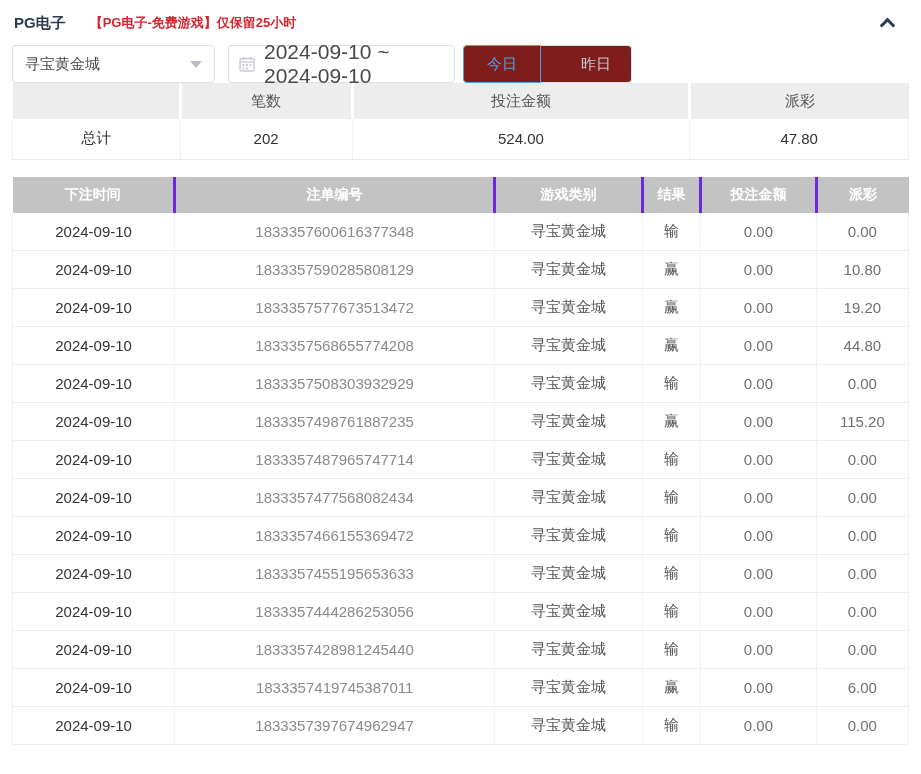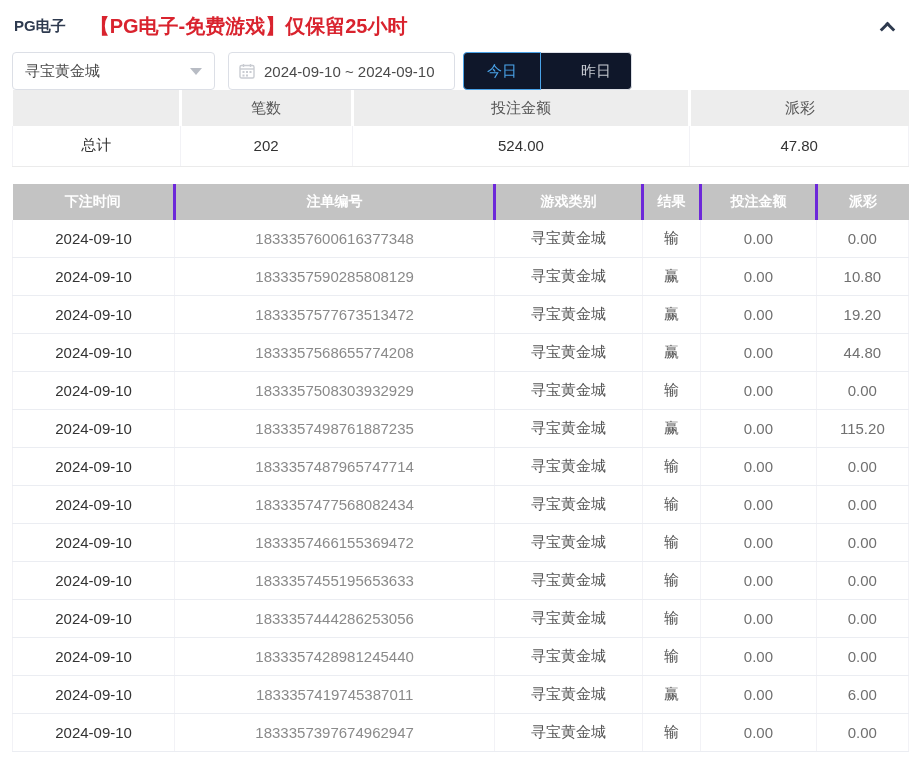--- a/index.html
+++ b/index.html
@@ -7,21 +7,21 @@
   body {
     background: #fff;
     font-family: "Liberation Sans", "DejaVu Sans", sans-serif;
     overflow: hidden;
   }
   .page { padding: 0 12px; }
 
   
   .panel-header { display: flex; align-items: center; padding: 13px 2px 0 2px; }
   .panel-title { font-size: 15px; font-weight: bold; color: #2e3a4f; }
-  .panel-notice { font-size: 20px; font-weight: bold; color: #d9232e; margin-left: 24px; }
+  .panel-notice { font-size: 13px; font-weight: bold; color: #d9232e; margin-left: 24px; }
   .collapse-btn { margin-left: auto; margin-right: 10px; cursor: pointer; padding: 2px 4px; }
   .chevron-up {
     display: block; width: 11px; height: 11px;
     border-top: 3px solid #2e3a4f; border-right: 3px solid #2e3a4f;
     transform: rotate(-45deg); margin-top: 5px;
   }
 
   
   .filter-row { display: flex; align-items: center; margin-top: 12px; height: 38px; }
   .select-box {
@@ -30,27 +30,27 @@
     color: #4a4a4a; font-size: 15px; background: #fff; cursor: pointer;
   }
   .caret-down {
     margin-left: auto; width: 0; height: 0;
     border-left: 6px solid transparent; border-right: 6px solid transparent;
     border-top: 7px solid #b8bcc4;
   }
   .date-box {
     width: 227px; height: 38px; border: 1px solid #dcdfe6; border-radius: 4px;
     display: flex; align-items: center; gap: 9px; padding: 0 10px;
-    color: #4a4a4a; font-size: 15px; margin-left: 13px; background: #fff; cursor: pointer;
+    color: #4a4a4a; font-size: 21px; margin-left: 13px; background: #fff; cursor: pointer;
   }
   .cal-icon { flex: 0 0 auto; display: block; }
   .btn-group { display: flex; margin-left: 8px; }
   .qbtn {
     height: 38px; min-width: 78px; padding: 0 20px;
-    border: 1px solid #dcdfe6; background: #0f172a;
+    border: 1px solid #dcdfe6; background: #7f1d1d;
     font-size: 15px; color: #c4c8cf; cursor: pointer;
     font-family: inherit;
   }
   .qbtn + .qbtn { margin-left: -1px; padding-left: 40px; }
   .qbtn:first-child { border-radius: 4px 0 0 4px; }
   .qbtn:last-child { border-radius: 0 4px 4px 0; }
   .qbtn.active { color: #4aa3e8; border-color: #4aa3e8; position: relative; z-index: 2; }
   .search-btn {
     height: 38px; width: 82px; margin-left: 8px;
     background: #5fb4f0; color: #fff; font-size: 15px; font-weight: bold;

